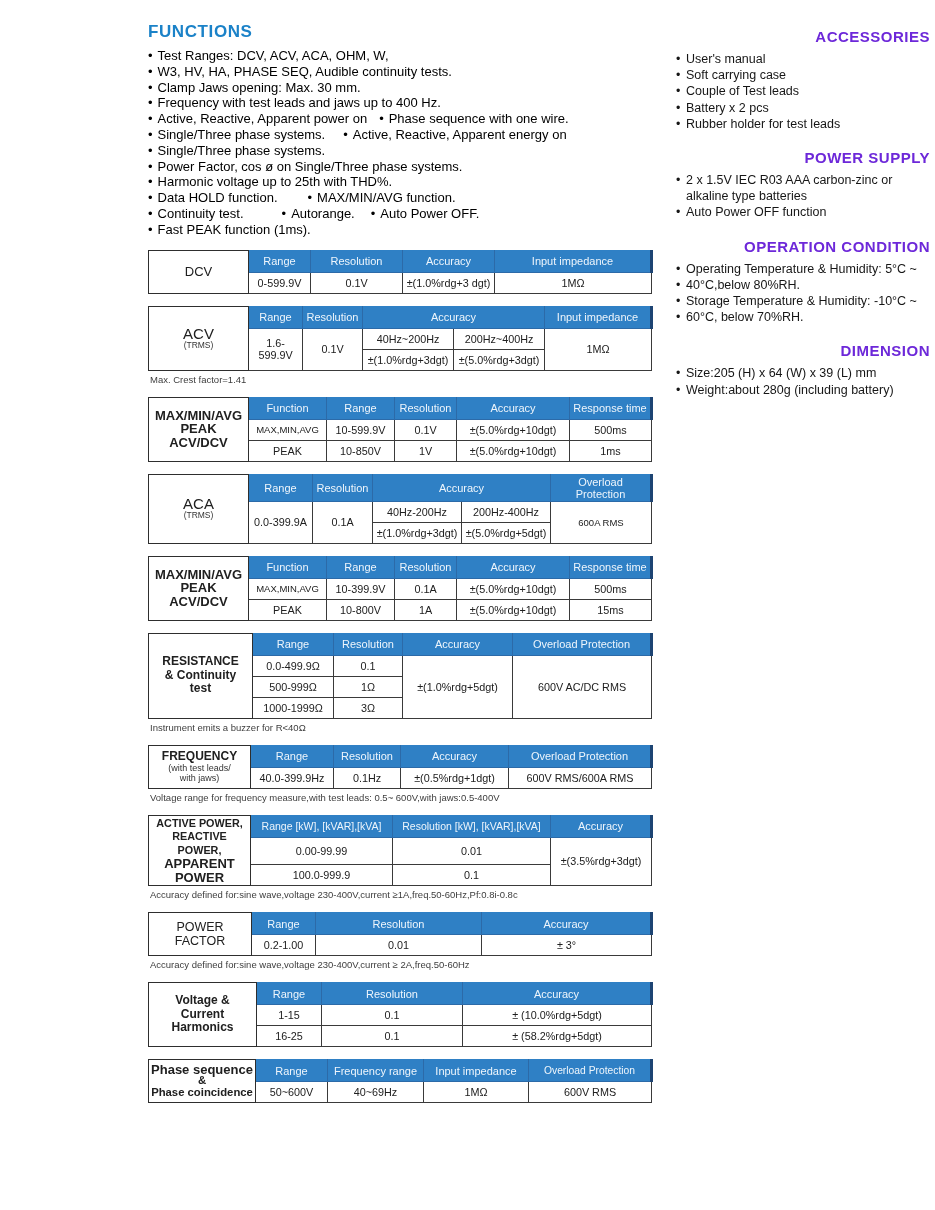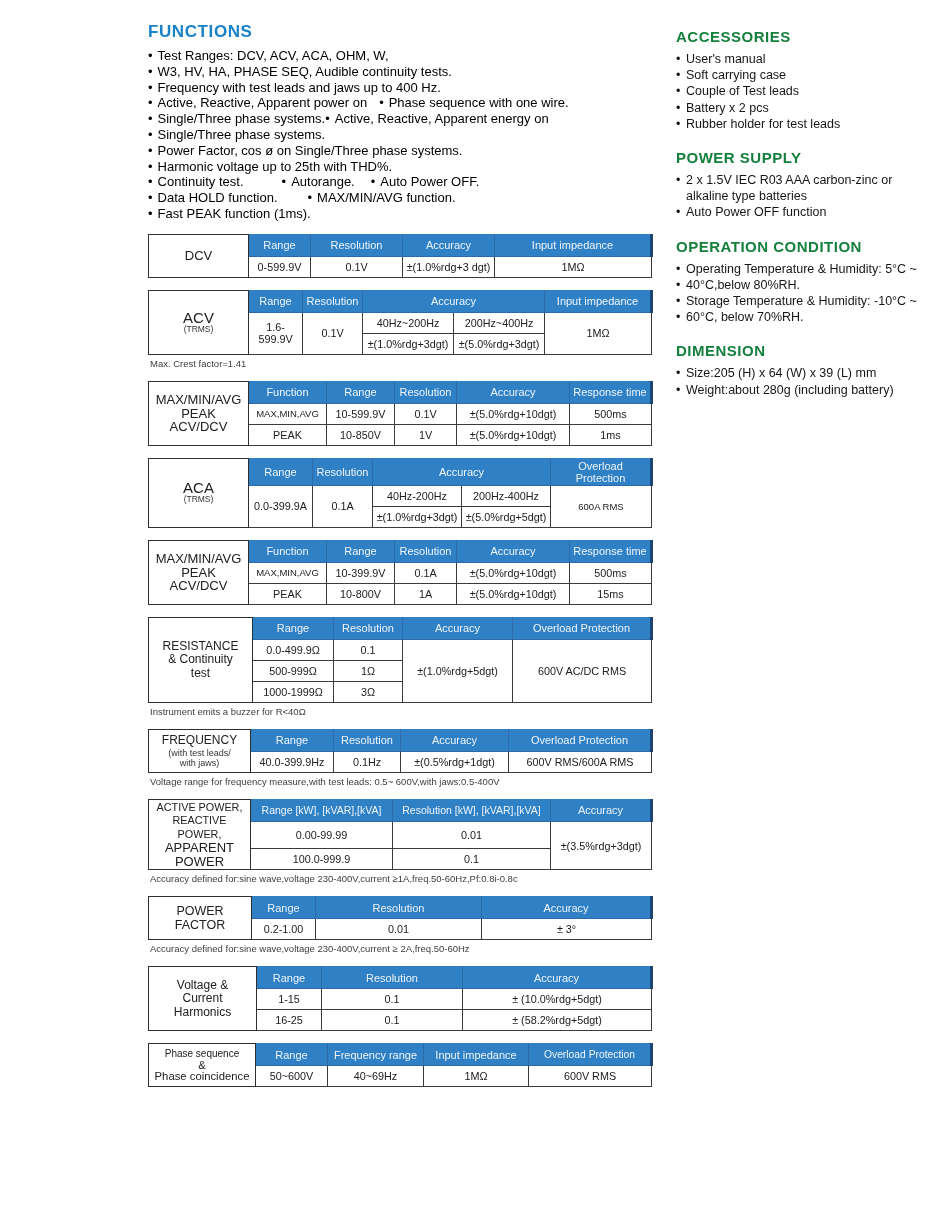--- a/index.html
+++ b/index.html
@@ -4,42 +4,42 @@
 <style>
   * { margin:0; padding:0; box-sizing:border-box; }
   html,body { width:935px; height:1210px; background:#ffffff;
               font-family:"Liberation Sans", sans-serif; color:#1d1d1d; }
   body { position:relative; }
 
   .left-col  { position:absolute; left:148px; top:22px;  width:503px; }
   .right-col { position:absolute; left:676px; top:28px;  width:254px; }
 
   .h1 { color:#1b82c8; font-weight:bold; font-size:17px; letter-spacing:.6px; margin-bottom:6px; }
-  .h2 { color:#15803d; font-weight:bold; font-size:15px; letter-spacing:.5px; margin:0 0 6px 0; }
+  .h2 { color:#6d28d9; font-weight:bold; font-size:15px; letter-spacing:.5px; margin:0 0 6px 0;text-align:right; }
 
   
   .fn-list { font-size:13px; line-height:15.8px; color:#000000; margin-bottom:9px; }
   .fn-line { display:flex; align-items:baseline; white-space:nowrap; }
   .seg { display:inline; }
   .b { margin-right:5px; }
-  .ml12 { margin-left:12px; } .ml18 { }
+  .ml12 { margin-left:12px; } .ml18 { margin-left:18px; }
   .ml38 { margin-left:38px; } .ml30 { margin-left:30px; } .ml16 { margin-left:16px; }
 
   
   table.spec { border-collapse:collapse; table-layout:fixed; width:503px; margin-top:12px; }
   .spec th, .spec td { border:1px solid #3a3a3a; text-align:center; vertical-align:middle;
                        padding:1px 2px; overflow:hidden; }
   .spec th { background:#2f80c5; color:#eef5fc; font-weight:normal; font-size:11px;
              height:22px; border-color:#2c6aa8; border-top-color:#2f80c5; }
   .spec th:last-child { border-right:3px solid #1d4473; }
   .spec td { font-size:10.8px; height:21px; color:#202020; background:#fff; }
   .spec td.lbl { font-size:13px; border:1.5px solid #2e2e2e; }
   .lbl-main { font-size:13px; line-height:14px; }
   .lbl-sub  { font-size:8.5px; line-height:9px; color:#333; }
-  .lbl-line { line-height:13.5px; }
+  .lbl-line { line-height:13.5px;font-weight:bold; }
   .lbl-sm .lbl-line { font-size:11.3px; }
   .note { font-size:9.5px; color:#3d3d3d; margin:3px 0 0 2px; }
 
   
   .sb-section { margin-bottom:17px; }
   .sb-item { display:flex; font-size:12.5px; line-height:16.2px; color:#161616; }
   .sb-item .b { flex:0 0 10px; margin:0; }
   .sb-item .txt { flex:1; }
 </style>
 </head>
@@ -50,47 +50,50 @@
   <div class="h1">FUNCTIONS</div>
 
   <div class="fn-list">
     <div class="fn-line">
         <span class="seg"><span class="b">•</span><span>Test Ranges: DCV, ACV, ACA, OHM, W,</span></span>
       </div>
     <div class="fn-line">
         <span class="seg"><span class="b">•</span><span>W3, HV, HA, PHASE SEQ, Audible continuity tests.</span></span>
       </div>
     <div class="fn-line">
+        <span class="seg"><span class="b">•</span><span>Clamp Jaws opening: Max. 30 mm.</span></span>
+      </div>
+    <div class="fn-line">
         <span class="seg"><span class="b">•</span><span>Frequency with test leads and jaws up to 400 Hz.</span></span>
       </div>
     <div class="fn-line">
       <span class="seg"><span class="b">•</span><span>Active, Reactive, Apparent power on</span></span>
       <span class="seg ml12"><span class="b">•</span><span>Phase sequence with one wire.</span></span>
     </div>
     <div class="fn-line">
       <span class="seg"><span class="b">•</span><span>Single/Three phase systems.</span></span>
       <span class="seg ml18"><span class="b">•</span><span>Active, Reactive, Apparent energy on</span></span>
     </div>
     <div class="fn-line">
         <span class="seg"><span class="b">•</span><span>Single/Three phase systems.</span></span>
       </div>
     <div class="fn-line">
         <span class="seg"><span class="b">•</span><span>Power Factor, cos ø on Single/Three phase systems.</span></span>
       </div>
     <div class="fn-line">
         <span class="seg"><span class="b">•</span><span>Harmonic voltage up to 25th with THD%.</span></span>
       </div>
     <div class="fn-line">
+      <span class="seg"><span class="b">•</span><span>Data HOLD function.</span></span>
+      <span class="seg ml30"><span class="b">•</span><span>MAX/MIN/AVG function.</span></span>
+    </div>
+    <div class="fn-line">
       <span class="seg"><span class="b">•</span><span>Continuity test.</span></span>
       <span class="seg ml38"><span class="b">•</span><span>Autorange.</span></span>
       <span class="seg ml16"><span class="b">•</span><span>Auto Power OFF.</span></span>
-    </div>
-    <div class="fn-line">
-      <span class="seg"><span class="b">•</span><span>Data HOLD function.</span></span>
-      <span class="seg ml30"><span class="b">•</span><span>MAX/MIN/AVG function.</span></span>
     </div>
     <div class="fn-line">
         <span class="seg"><span class="b">•</span><span>Fast PEAK function (1ms).</span></span>
       </div>
   </div>
 
   <table class="spec">
     <colgroup>
         <col style="width:100px">
         <col style="width:62px">
@@ -421,21 +424,21 @@
     <colgroup>
         <col style="width:107px">
         <col style="width:72px">
         <col style="width:96px">
         <col style="width:105px">
         <col style="width:123px">
       </colgroup>
     <tbody>
         <tr>
       <td class="lbl" rowspan="2">
-        <div class="lbl-line" style="font-size:10px;line-height:11.5px">Phase sequence</div>
+        <div class="lbl-line" style="font-size:13px;line-height:11.5px">Phase sequence</div>
         <div class="lbl-line" style="font-size:11.3px;line-height:11.5px">&amp;</div>
         <div class="lbl-line" style="font-size:11.3px;line-height:11.5px">Phase coincidence</div>
       </td>
       <th>Range</th>
       <th>Frequency range</th>
       <th>Input impedance</th>
       <th style="font-size:10.3px">Overload Protection</th>
     </tr>
     <tr>
       <td>50~600V</td>

